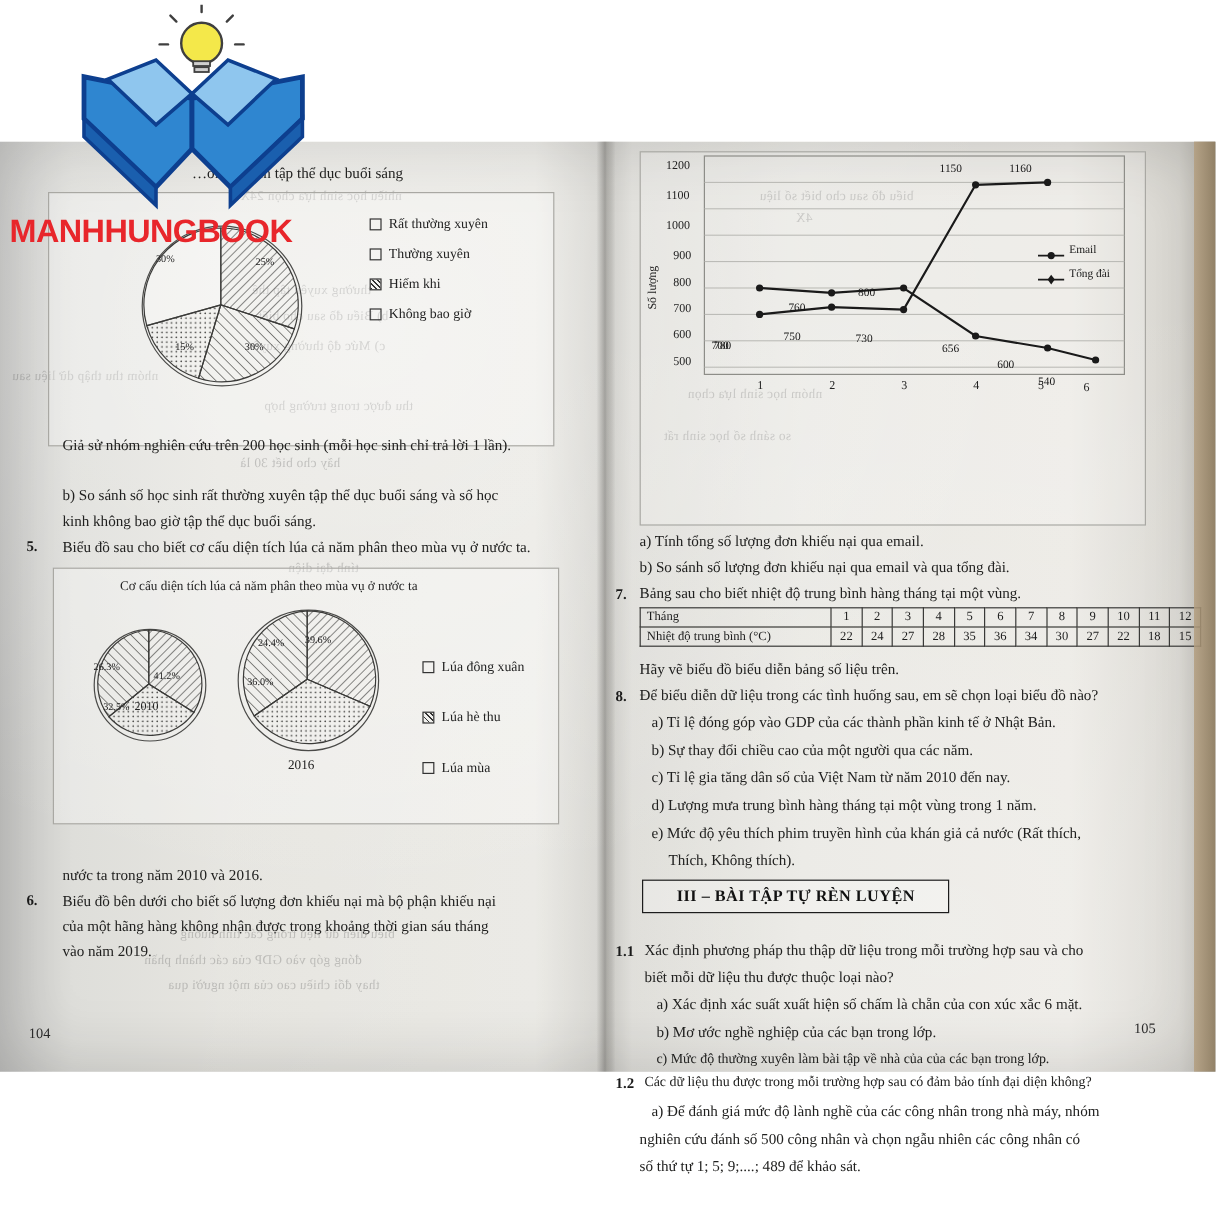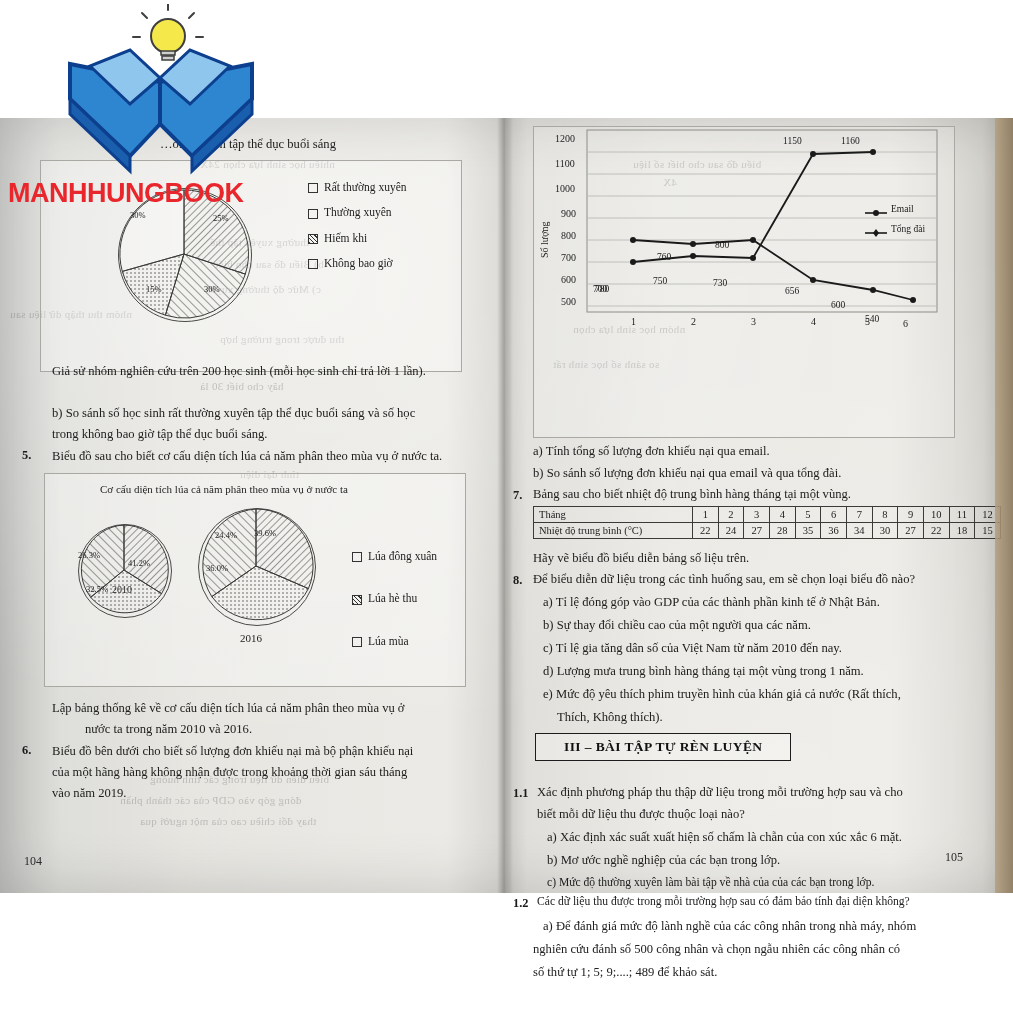--- a/index.html
+++ b/index.html
@@ -149,21 +149,21 @@
 
       <div class="legend" style="left:308px;top:63px;">
         <div><span class="mk"></span><span>Rất thường xuyên</span></div>
         <div><span class="mk"></span><span>Thường xuyên</span></div>
         <div><span class="mk hatch"></span><span>Hiếm khi</span></div>
         <div><span class="mk"></span><span>Không bao giờ</span></div>
       </div>
 
       <div class="txt" style="left:52px;top:245px;width:430px;">Giả sử nhóm nghiên cứu trên 200 học sinh (mỗi học sinh chỉ trả lời 1 lần).</div>
       <div class="txt" style="left:52px;top:287px;width:440px;">b) So sánh số học sinh rất thường xuyên tập thể dục buổi sáng và số học</div>
-      <div class="txt" style="left:52px;top:308px;width:440px;">trong không bao giờ tập thể dục buổi sáng.</div>
+      <div class="txt" style="left:52px;top:308px;width:440px;">kinh không bao giờ tập thể dục buổi sáng.</div>
 
       <div class="num" style="left:22px;top:330px;">5.</div>
       <div class="txt" style="left:52px;top:330px;width:440px;">Biểu đồ sau cho biết cơ cấu diện tích lúa cả năm phân theo mùa vụ ở nước ta.</div>
 
       <div class="figbox" style="left:44px;top:355px;width:420px;height:212px;"></div>
       <div class="capt" style="left:100px;top:365px;">Cơ cấu diện tích lúa cả năm phân theo mùa vụ ở nước ta</div>
 
       <div class="pie" style="left:78px;top:406px;width:92px;height:92px;">
         <svg width="92" height="92" viewBox="0 0 92 92" style="position:absolute;left:-1px;top:-1px;">
           <path d="M46,46 L46,1 A45,45 0 0,1 83.6,69.6 Z" fill="url(#h1)" stroke="#3a3a38" stroke-width="1"></path>
@@ -187,22 +187,21 @@
       <div class="pie-label" style="left:254px;top:410px;">39.6%</div>
       <div class="pie-label" style="left:206px;top:445px;">36.0%</div>
       <div class="pie-label" style="left:240px;top:514px;font-size:11px;">2016</div>
 
       <div class="legend" style="left:352px;top:432px;">
         <div style="margin-bottom:30px;"><span class="mk"></span><span>Lúa đông xuân</span></div>
         <div style="margin-bottom:30px;"><span class="mk hatch"></span><span>Lúa hè thu</span></div>
         <div><span class="mk"></span><span>Lúa mùa</span></div>
       </div>
 
-      <div class="txt" style="left:52px;top:582px;width:440px;">Lập bảng thống kê về cơ cấu diện tích lúa cả năm phân theo mùa vụ ở</div>
-      <div class="txt" style="left:52px;top:603px;width:440px;margin-left:33px;">nước ta trong năm 2010 và 2016.</div>
+      <div class="txt" style="left:52px;top:603px;width:440px;">nước ta trong năm 2010 và 2016.</div>
 
       <div class="num" style="left:22px;top:625px;">6.</div>
       <div class="txt" style="left:52px;top:625px;width:440px;">Biểu đồ bên dưới cho biết số lượng đơn khiếu nại mà bộ phận khiếu nại</div>
       <div class="txt" style="left:52px;top:646px;width:440px;">của một hãng hàng không nhận được trong khoảng thời gian sáu tháng</div>
       <div class="txt" style="left:52px;top:667px;width:440px;">vào năm 2019.</div>
 
       <div class="pageno" style="left:24px;top:736px;">104</div>
     </div>
 
     <div class="pg right-pg">

